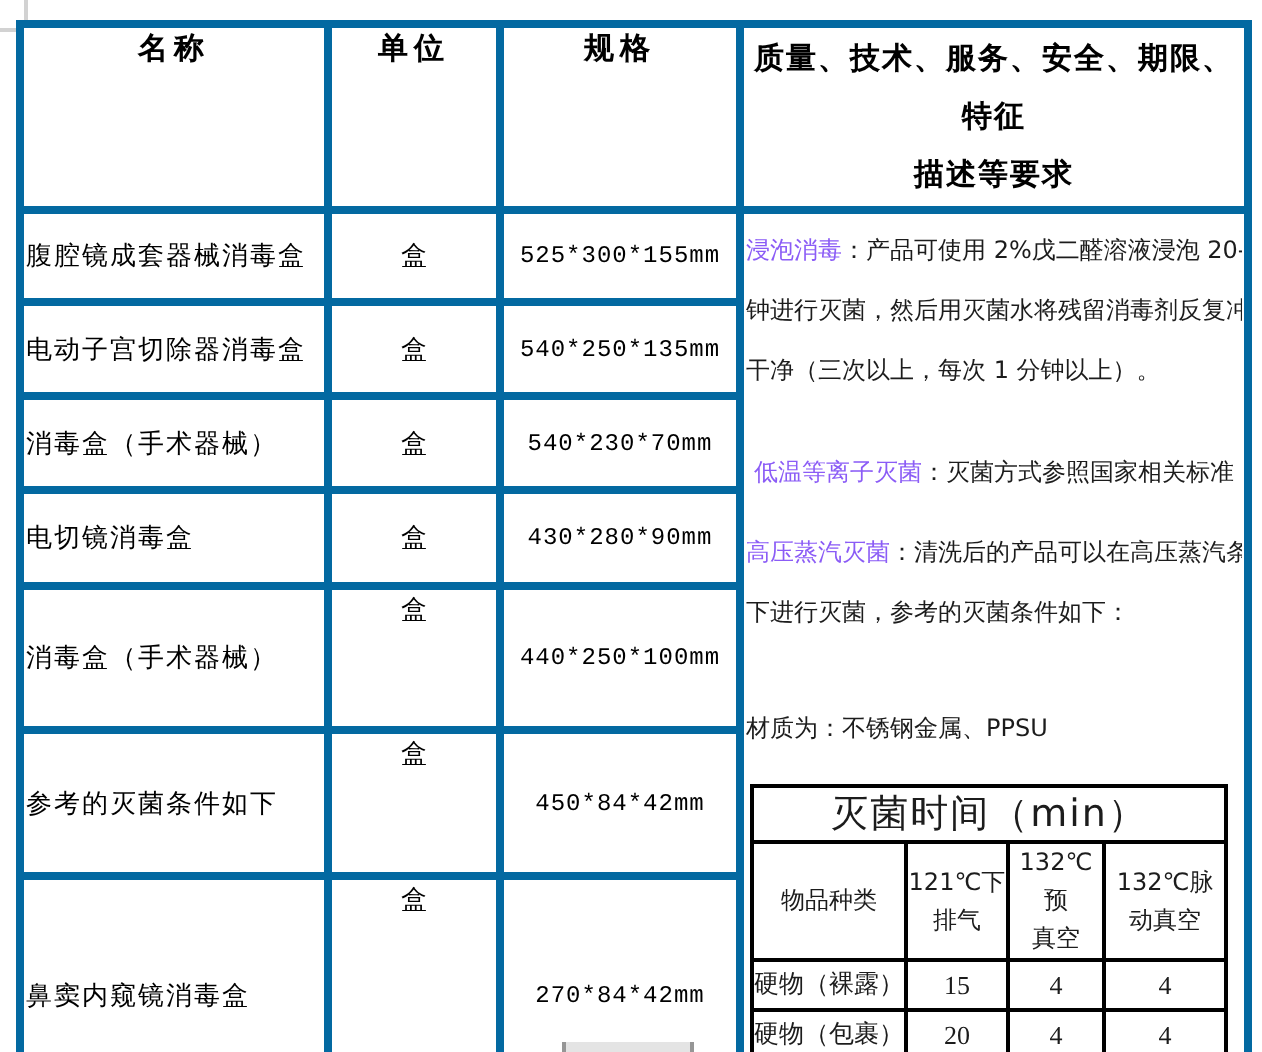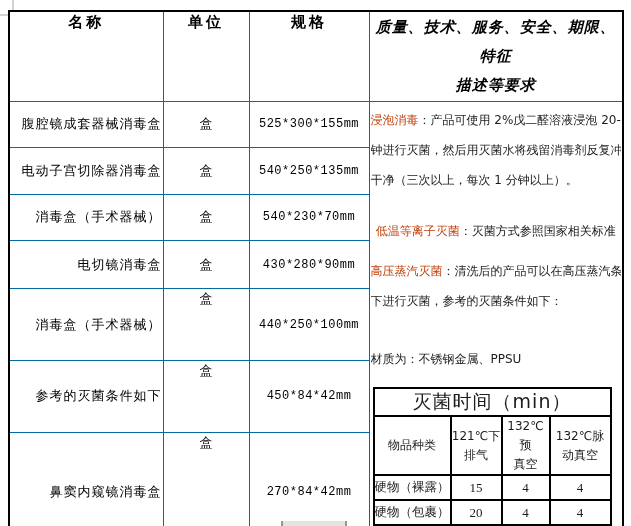--- a/index.html
+++ b/index.html
@@ -2,34 +2,34 @@
 <html><head>
 <meta charset="utf-8">
 <style>
   html,body{margin:0;padding:0;background:#fff;}
   .page{position:relative;width:631px;height:526px;background:#ffffff;overflow:hidden;
         font-family:"DejaVu Sans","Liberation Sans",sans-serif;color:#000;}
   .corner{position:absolute;left:-10px;top:-16px;width:20px;height:28px;background:#fff;
           border:2px solid #d2d2d2;border-radius:6px;z-index:0;}
   table.main{position:absolute;left:8px;top:10px;z-index:1;border-collapse:collapse;
              table-layout:fixed;width:614px;background:#fff;border:2px solid #000;}
-  table.main td{border:1px solid #0369a1;padding:1px;overflow:hidden;}
+  table.main td{border:4px solid #0369a1;padding:1px;overflow:hidden;}
   .hcell{vertical-align:top;text-align:center;font-weight:bold;font-size:15px;
          letter-spacing:3px;padding-top:10px;}
   .rhdr{vertical-align:top;text-align:center;font-weight:bold;font-size:15px;
-        letter-spacing:1px;line-height:29px;padding-top:3px;font-style:italic;}
-  .name-cell{text-align:right;vertical-align:middle;font-size:13px;letter-spacing:1px;}
+        letter-spacing:1px;line-height:29px;padding-top:3px;}
+  .name-cell{text-align:left;vertical-align:middle;font-size:13px;letter-spacing:1px;}
   .unit-cell{text-align:center;vertical-align:middle;font-size:13px;}
   .vtop{vertical-align:top;padding-top:9px;}
   .spec-cell{text-align:center;vertical-align:middle;font-size:12px;
              font-family:Liberation Mono, monospace;letter-spacing:0.5px;}
   .req-cell{vertical-align:top;padding:2px 6px 0 5px;font-size:12px;color:#1c1c1c;}
   .req-line{line-height:30px;white-space:nowrap;overflow:hidden;}
   .p1{margin-top:2px;} .p2{margin-top:21px;text-align:center;} .p3{margin-top:10px;} .p4{margin-top:28px;}
-  .lead{color:#c2410c;}
+  .lead{color:#8b5cf6;}
   table.itable{border-collapse:collapse;table-layout:fixed;width:237px;margin:13px 0 0 2px;
                background:#fff;}
   table.itable td{border:2px solid #000;text-align:center;vertical-align:middle;
                   padding:0;overflow:hidden;}
   .it-title{height:24px;font-size:19px;letter-spacing:1px;}
   .it-head td{height:43px;line-height:19px;font-size:12px;}
   .it-row td{height:23px;}
   .it-item{font-size:12.5px;}
   .it-val{font-family:"Liberation Serif","DejaVu Serif",serif;font-size:13px;margin-top:24px;}
   .hscroll{position:absolute;left:281px;top:521px;width:62px;height:5px;background:#e4e4e4;

